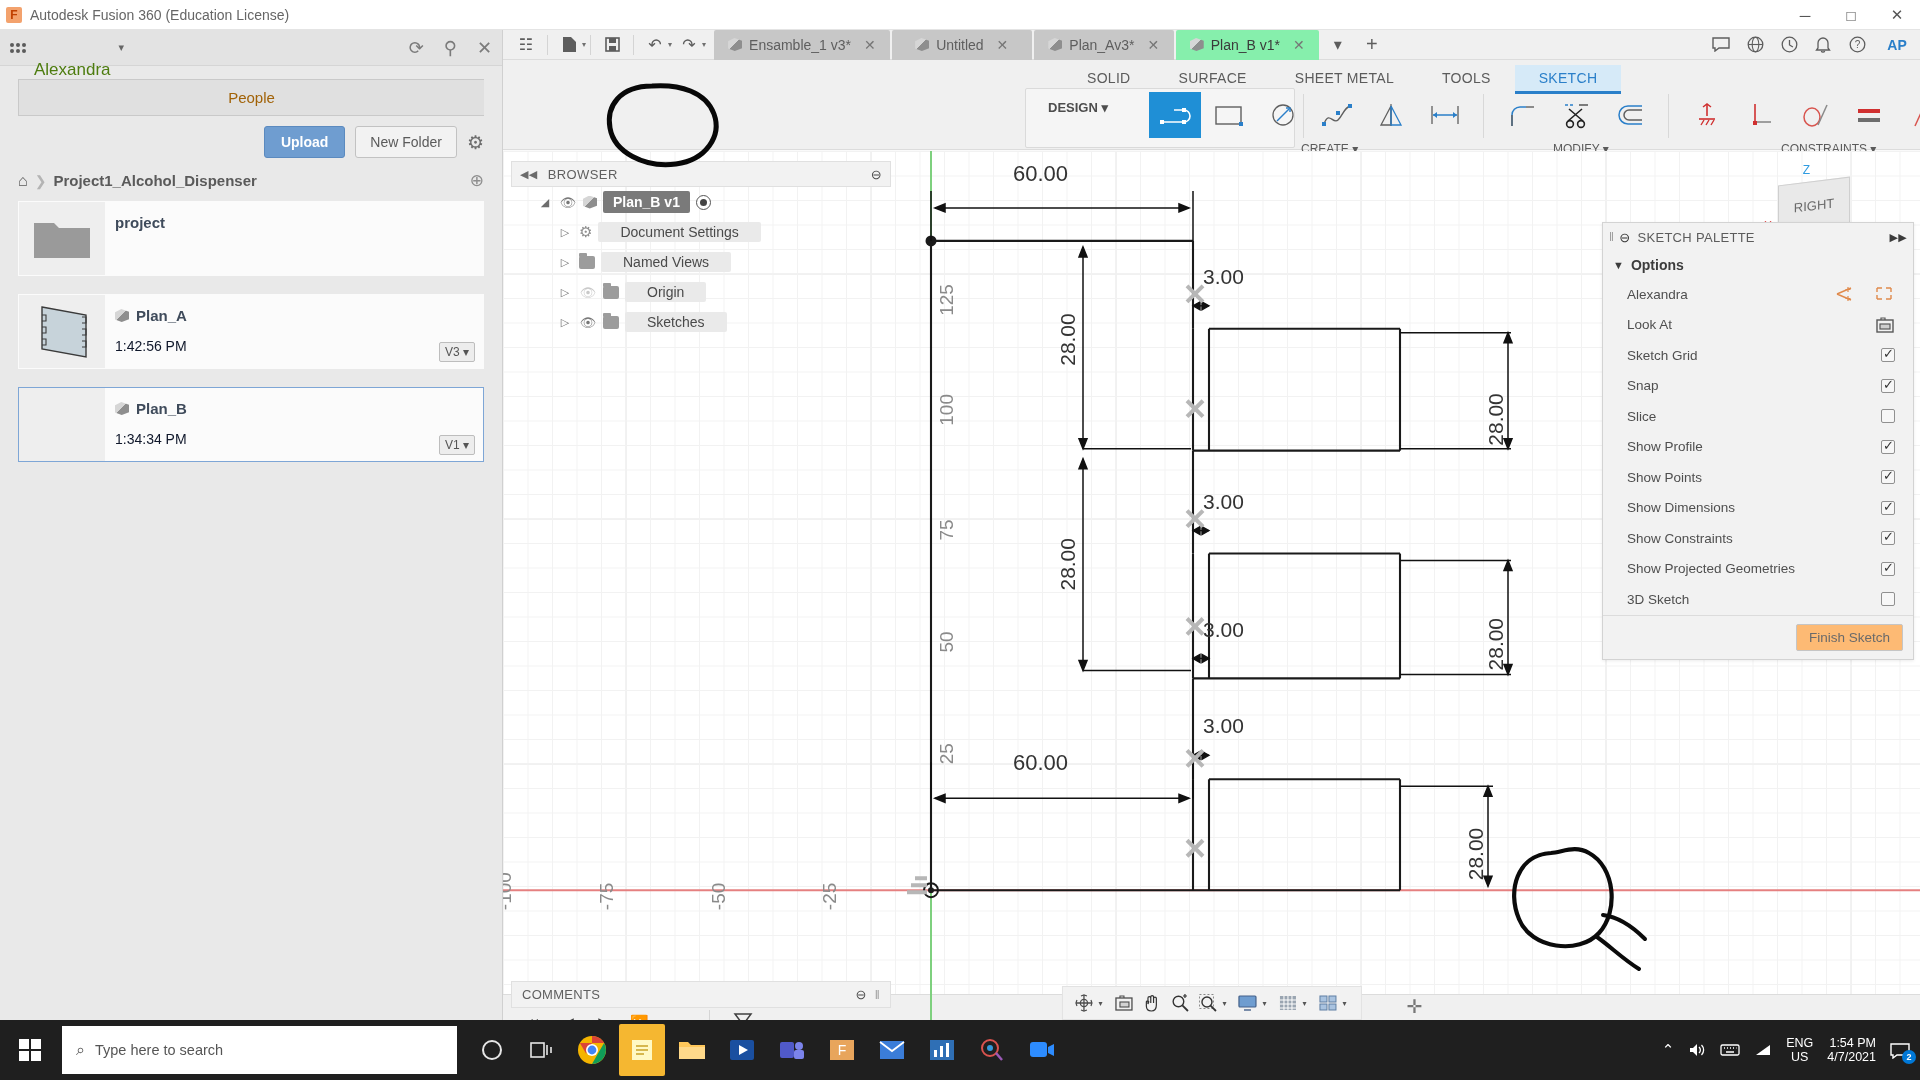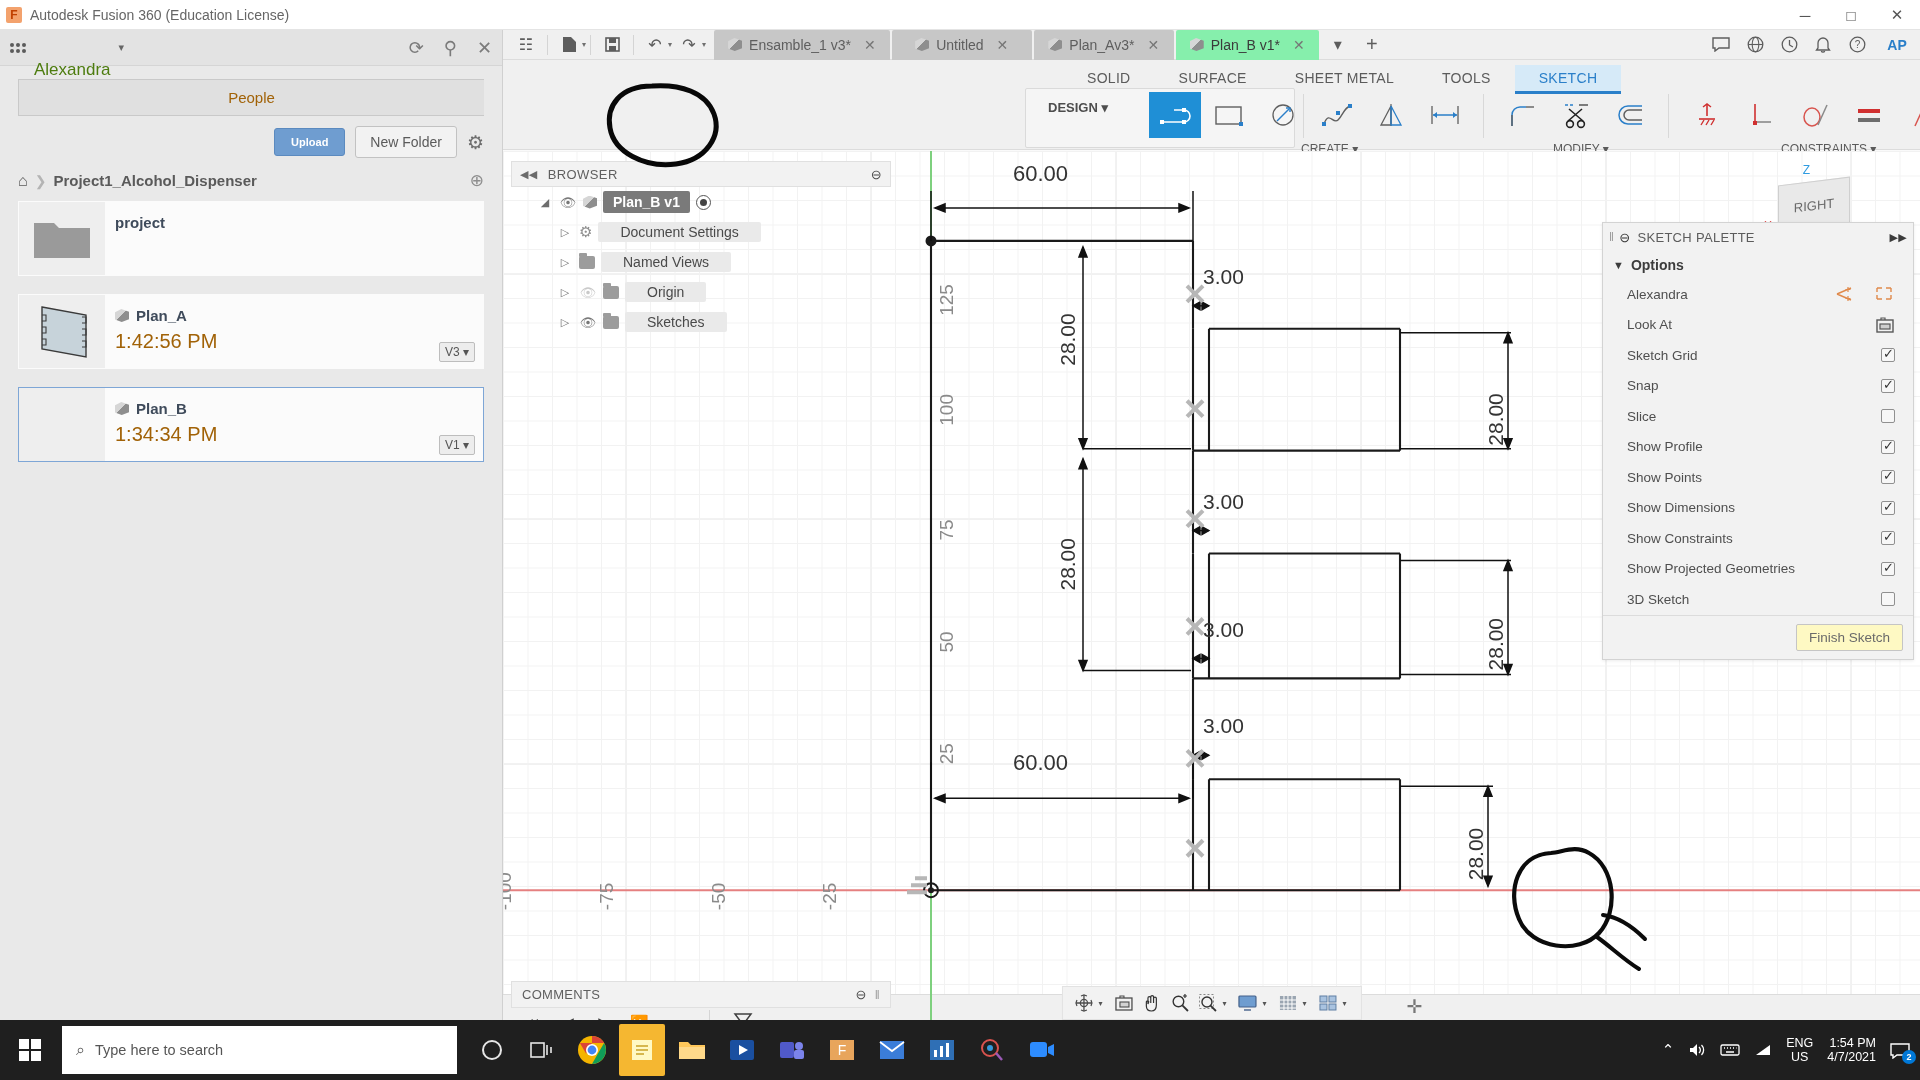--- a/index.html
+++ b/index.html
@@ -47,21 +47,21 @@
   #lp-tabs .tab{
     flex:1; text-align:center; padding:9px 0; font-size:15px; color:#a16207;
     border:1px solid #c9c9c9; background:#e0e0e0; cursor:pointer;
   }
   #lp-tabs .tab.active{ background:#fbfbfb; color:#3b3b3b; }
   #lp-tabs .tab:first-child{ border-right:none; }
 
   #lp-actions{ display:flex; justify-content:flex-end; align-items:center; gap:10px; margin:10px 18px 0 0;}
   .btn-upload{
     background:#6f9dd0;color:#fff;border:1px solid #5b8abf;border-radius:3px;
-    padding:7px 16px;font-size:11px;font-weight:bold;cursor:pointer;
+    padding:7px 16px;font-size:14px;font-weight:bold;cursor:pointer;
   }
   .btn-newfolder{
     background:#f2f2f2;color:#5a5a5a;border:1px solid #c2c2c2;border-radius:3px;
     padding:7px 14px;font-size:14px;cursor:pointer;
   }
   .gear-btn{ color:#6d6d6d; font-size:19px; cursor:pointer; }
 
   #breadcrumb{ display:flex; align-items:center; gap:7px; padding:12px 18px 10px 18px; position:relative;}
   #breadcrumb .home{ color:#5a5a5a; font-size:16px; }
   #breadcrumb .sep{ color:#b4b4b4; font-size:14px;}
@@ -69,21 +69,21 @@
   #breadcrumb .globe{ margin-left:auto; color:#8e8e8e; font-size:17px;}
 
   .datarow{
     margin:0 18px 0 18px; background:#fbfbfb; display:flex; align-items:stretch;
     border:1px solid transparent; cursor:pointer; height:75px;
   }
   .datarow.folder{ background:#fbfbfb; }
   .datarow .thumb{ width:86px; display:flex;align-items:center;justify-content:center; background:#eeeeee;}
   .datarow .meta{ flex:1; padding:12px 10px; position:relative;}
   .datarow .name{ font-size:15px; color:#3f4b5b; font-weight:bold; display:flex;align-items:center;gap:7px;}
-  .datarow .time{ font-size:20px; color:#a16207; margin-top:6px; }
+  .datarow .time{ font-size:14px; color:#0f172a; margin-top:14px; }
   .datarow .ver{
     position:absolute; right:8px; bottom:6px; border:1px solid #bdbdbd; background:#ededed;
     font-size:12px; color:#555; padding:2px 5px; border-radius:2px;
   }
   .datarow.selected{ border:1px solid #7ea6d6; background:#fbfbfb;}
   .spacer{ height:18px; }
 
   .cubeicon{ display:inline-block; width:14px;height:13px;position:relative;}
   .cubeicon:before{
     content:''; position:absolute;inset:0;
@@ -188,21 +188,21 @@
   .cbx{
     width:14px;height:14px;border:1px solid #909090;background:#f7f7f7;border-radius:2px;
     display:inline-block;position:relative;cursor:pointer;
   }
   .cbx.on:after{
     content:'✓'; position:absolute; left:1px; top:-3px; font-size:13px; color:#333;
   }
   .pal-icons{ display:flex; gap:16px; align-items:center; }
   #pal-foot{ border-top:1px solid #dcdcdc; padding:8px 10px; display:flex; justify-content:flex-end;}
   #pal-foot button{
-    background:#fef9c3; border:1px solid #c5c5c5; border-radius:2px; padding:5px 12px;
+    background:#fdba74; border:1px solid #c5c5c5; border-radius:2px; padding:5px 12px;
     font-size:13.5px; color:#6a6a6a; cursor:pointer; font-family:inherit;
   }
 
   
   #comments{
     position:absolute; left:8px; bottom:42px; width:380px; height:27px; background:#f2f2f2;
     border:1px solid #e0e0e0; display:flex; align-items:center; padding:0 10px; font-size:13px;
     color:#5f5f5f; letter-spacing:.3px; z-index:6;
   }
   #comments .dot{ margin-left:auto; color:#4a4a4a;}

